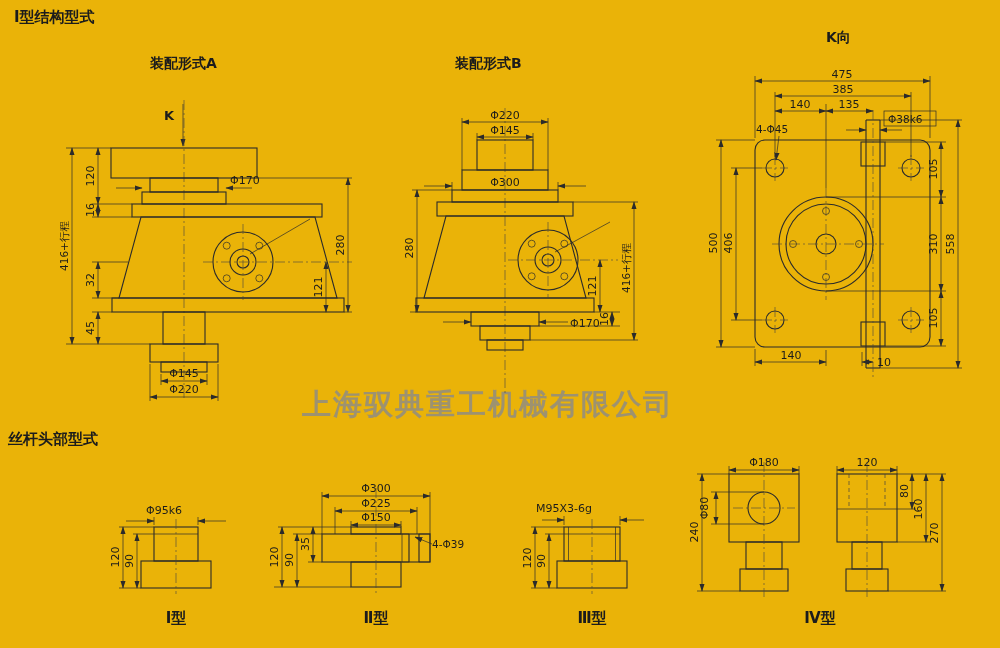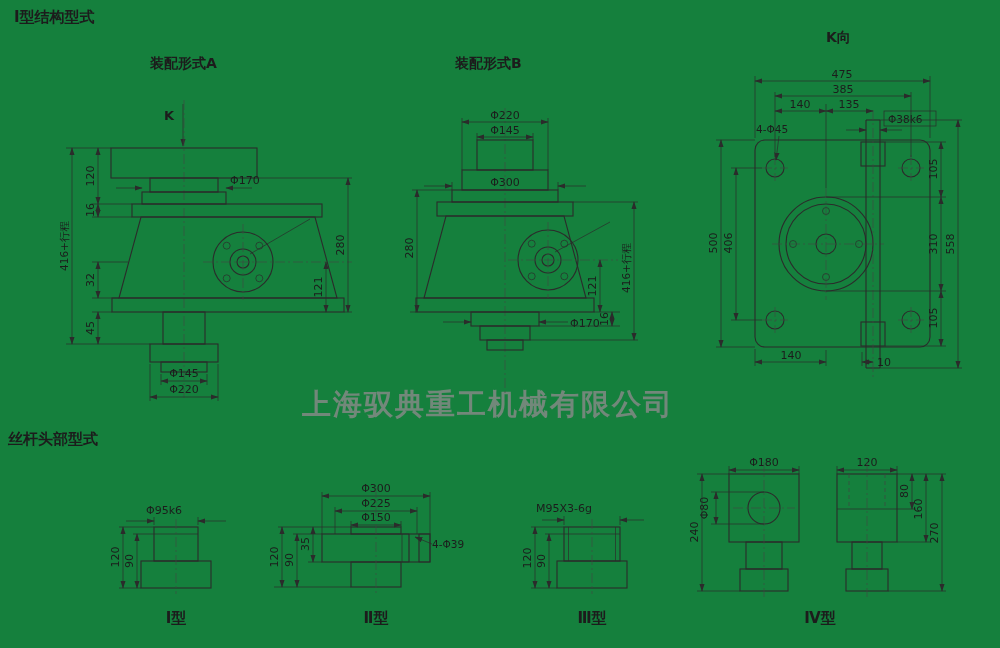--- a/index.html
+++ b/index.html
@@ -1,16 +1,16 @@
 <!DOCTYPE html>
 <html><head>
 <meta charset="utf-8">
 <style>
   html,body{margin:0;padding:0;background:#fff;}
-  .stage{position:relative;width:1000px;height:648px;background:#15803d;overflow:hidden;
+  .stage{position:relative;width:1000px;height:648px;background:#eab308;overflow:hidden;
          font-family:"DejaVu Sans","Liberation Sans",sans-serif;}
   svg{display:block}
   svg text{fill:#1c1c1c;font-family:"DejaVu Sans","Liberation Sans",sans-serif;}
   .ol{stroke:#2b2b2b;stroke-width:1.1;fill:none;stroke-linejoin:miter}
   .tl{stroke:#2b2b2b;stroke-width:.7;fill:none}
   .dim{stroke:#2b2b2b;stroke-width:.7;fill:none}
   .cl{stroke:#444;stroke-width:.6;fill:none;stroke-dasharray:10 3 2 3}
   .hid{stroke:#444;stroke-width:.7;fill:none;stroke-dasharray:4 3}
   .t11{font-size:11px}
   .t10{font-size:10.5px}

